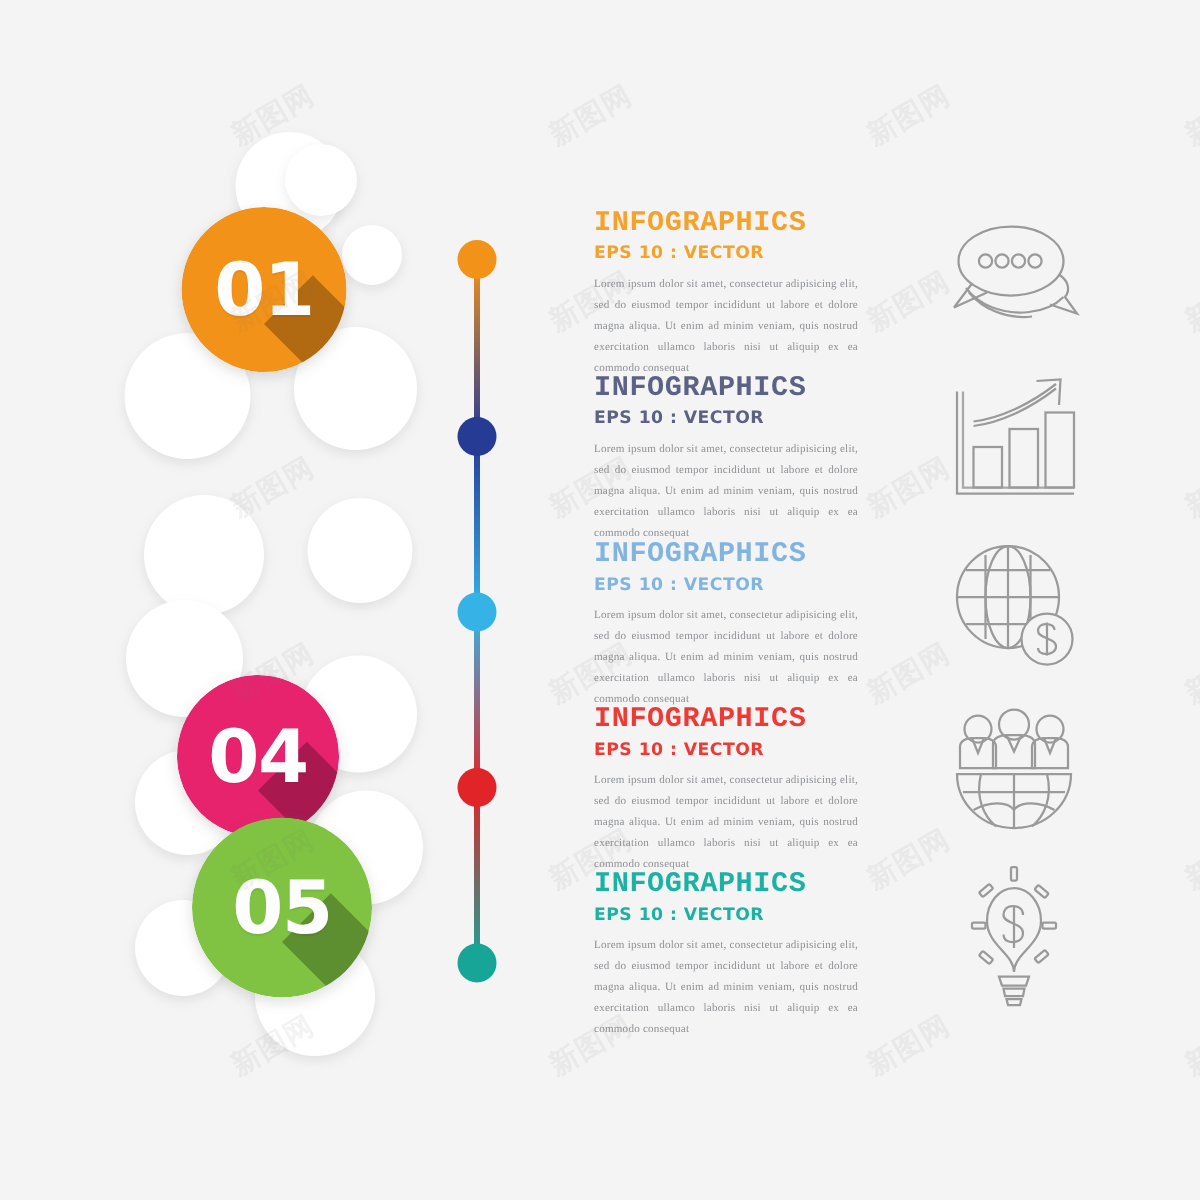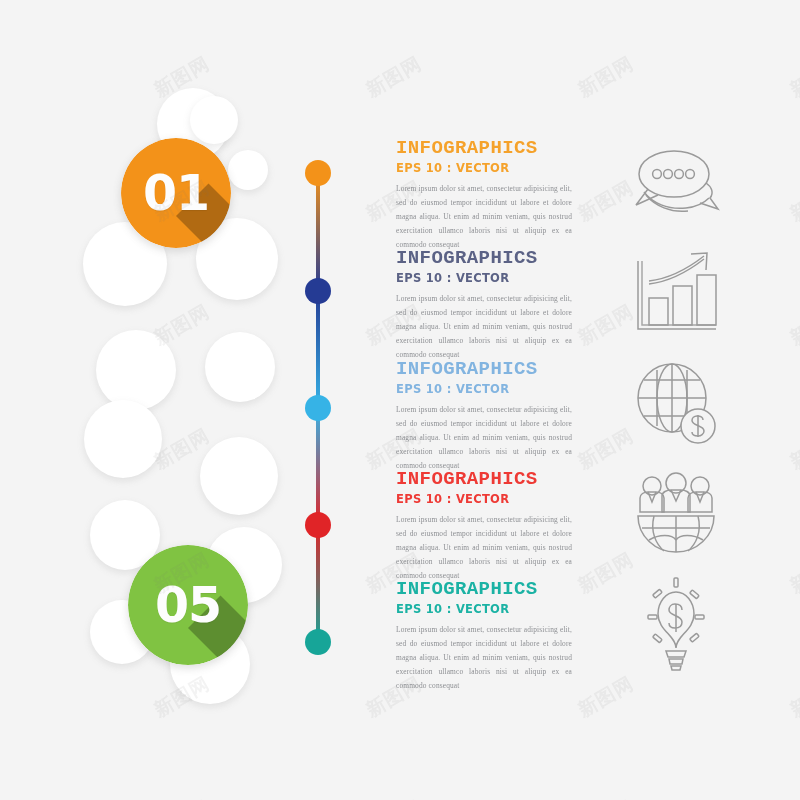--- a/index.html
+++ b/index.html
@@ -175,20 +175,25 @@
   <div class="blob" style="left:228px;top:150px;width:40px;height:40px;"></div>
 
   <div class="step-circle" style="left:121px;top:138px;width:110px;height:110px;">
     <div class="shade" style="background: rgb(243, 146, 25);"></div>
     <div class="longshadow"></div>
     <div class="num">01</div>
   </div>
 
 
 
+  <div class="step-circle" style="left:118px;top:450px;width:108px;height:108px;">
+    <div class="shade" style="background: rgb(232, 35, 110);"></div>
+    <div class="longshadow"></div>
+    <div class="num">04</div>
+  </div>
 
   <div class="step-circle" style="left:128px;top:545px;width:120px;height:120px;">
     <div class="shade" style="background: rgb(128, 195, 66);"></div>
     <div class="longshadow"></div>
     <div class="num">05</div>
   </div>
 
   <div id="timeline">
     <div class="tl-line" style="top: 13px; height: 118px; background: linear-gradient(rgb(243, 146, 25), rgb(37, 59, 148));"></div>
     <div class="tl-line" style="top: 131px; height: 117px; background: linear-gradient(rgb(37, 59, 148), rgb(54, 179, 230));"></div>

